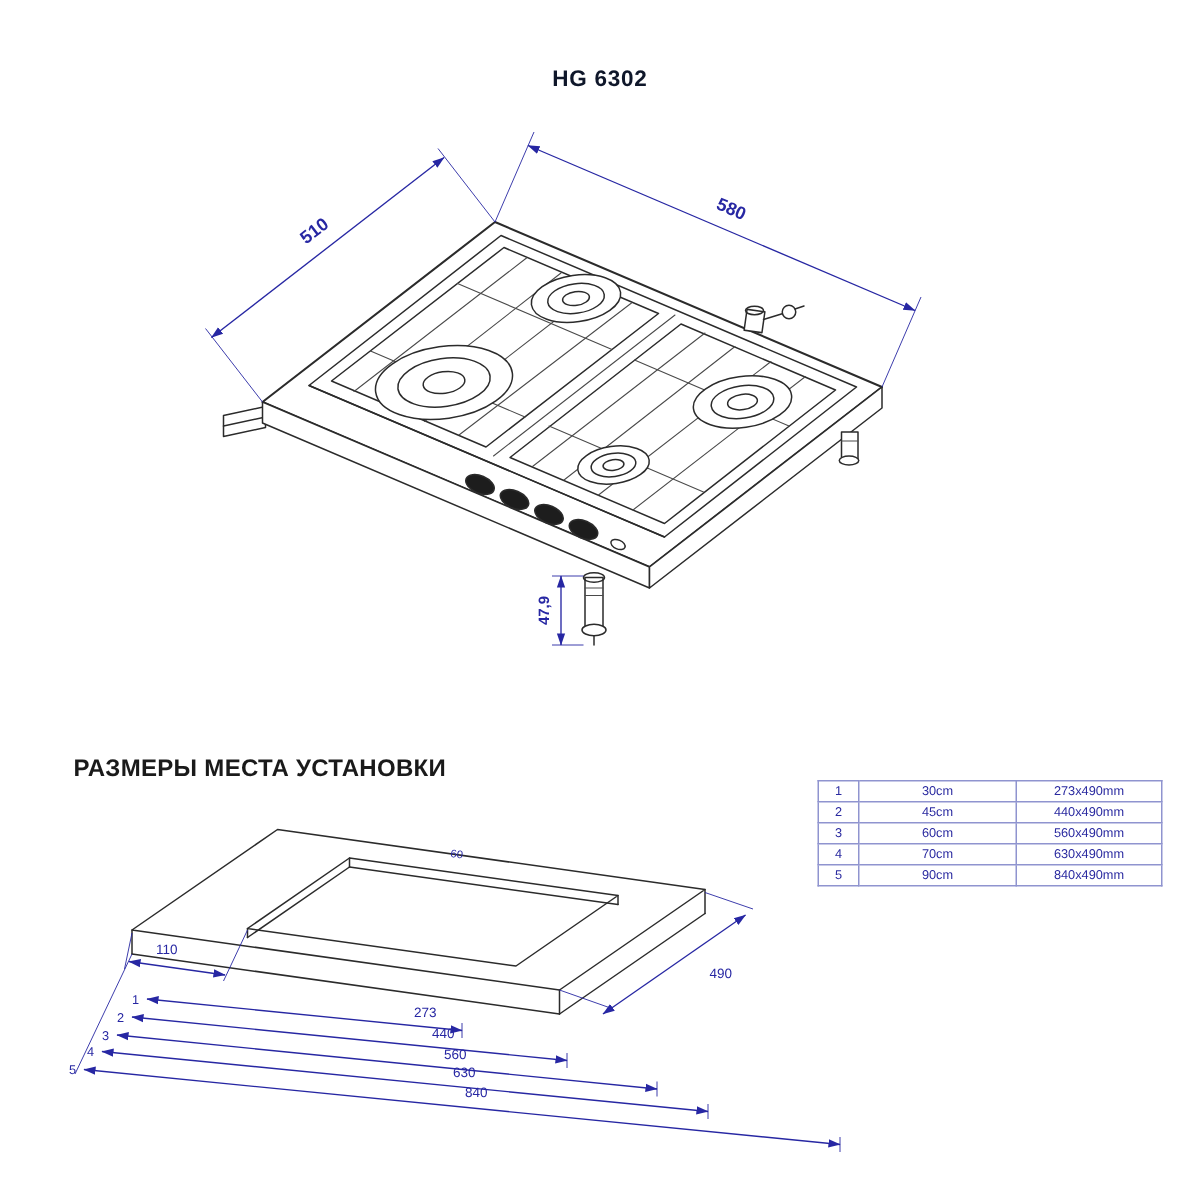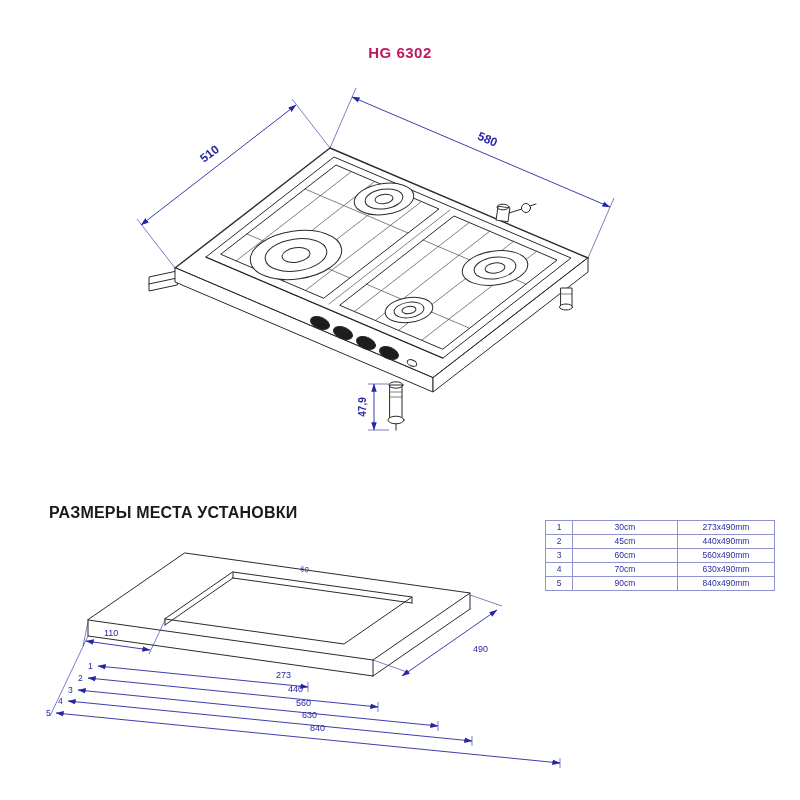--- a/index.html
+++ b/index.html
@@ -1,19 +1,19 @@
 <!DOCTYPE html>
 <html><head>
 <meta charset="utf-8">
 <style>
   html,body{margin:0;padding:0;background:#fff;}
   .page{position:relative;width:800px;height:800px;background:#ffffff;overflow:hidden;
         font-family:"Liberation Sans", sans-serif;}
   .product-title{position:absolute;left:0;top:44px;width:800px;text-align:center;
-        font-size:15px;font-weight:bold;color:#be185d;letter-spacing:.5px;}
+        font-size:15px;font-weight:bold;color:#0f172a;letter-spacing:.5px;}
   .section-heading{position:absolute;left:49px;top:504px;font-size:16px;font-weight:bold;
         color:#1a1a1a;letter-spacing:.2px;}
   svg{position:absolute;left:0;}
   .draw{stroke:#2b2b2b;fill:none;stroke-width:1;stroke-linejoin:round;stroke-linecap:round;}
   .thin{stroke:#4a4a4a;stroke-width:.7;}
   .dimline{stroke:#2727a3;stroke-width:.9;fill:none;}
   .extline{stroke:#2727a3;stroke-width:.6;fill:none;}
   .dim-text{fill:#2727a3;font-family:"Liberation Sans",sans-serif;font-size:12px;font-weight:600;}
   .dim-text-sm{fill:#2727a3;font-family:"Liberation Sans",sans-serif;font-size:10px;font-weight:600;}
   .cut-label{fill:#2727a3;font-family:"Liberation Sans",sans-serif;font-size:9px;}

